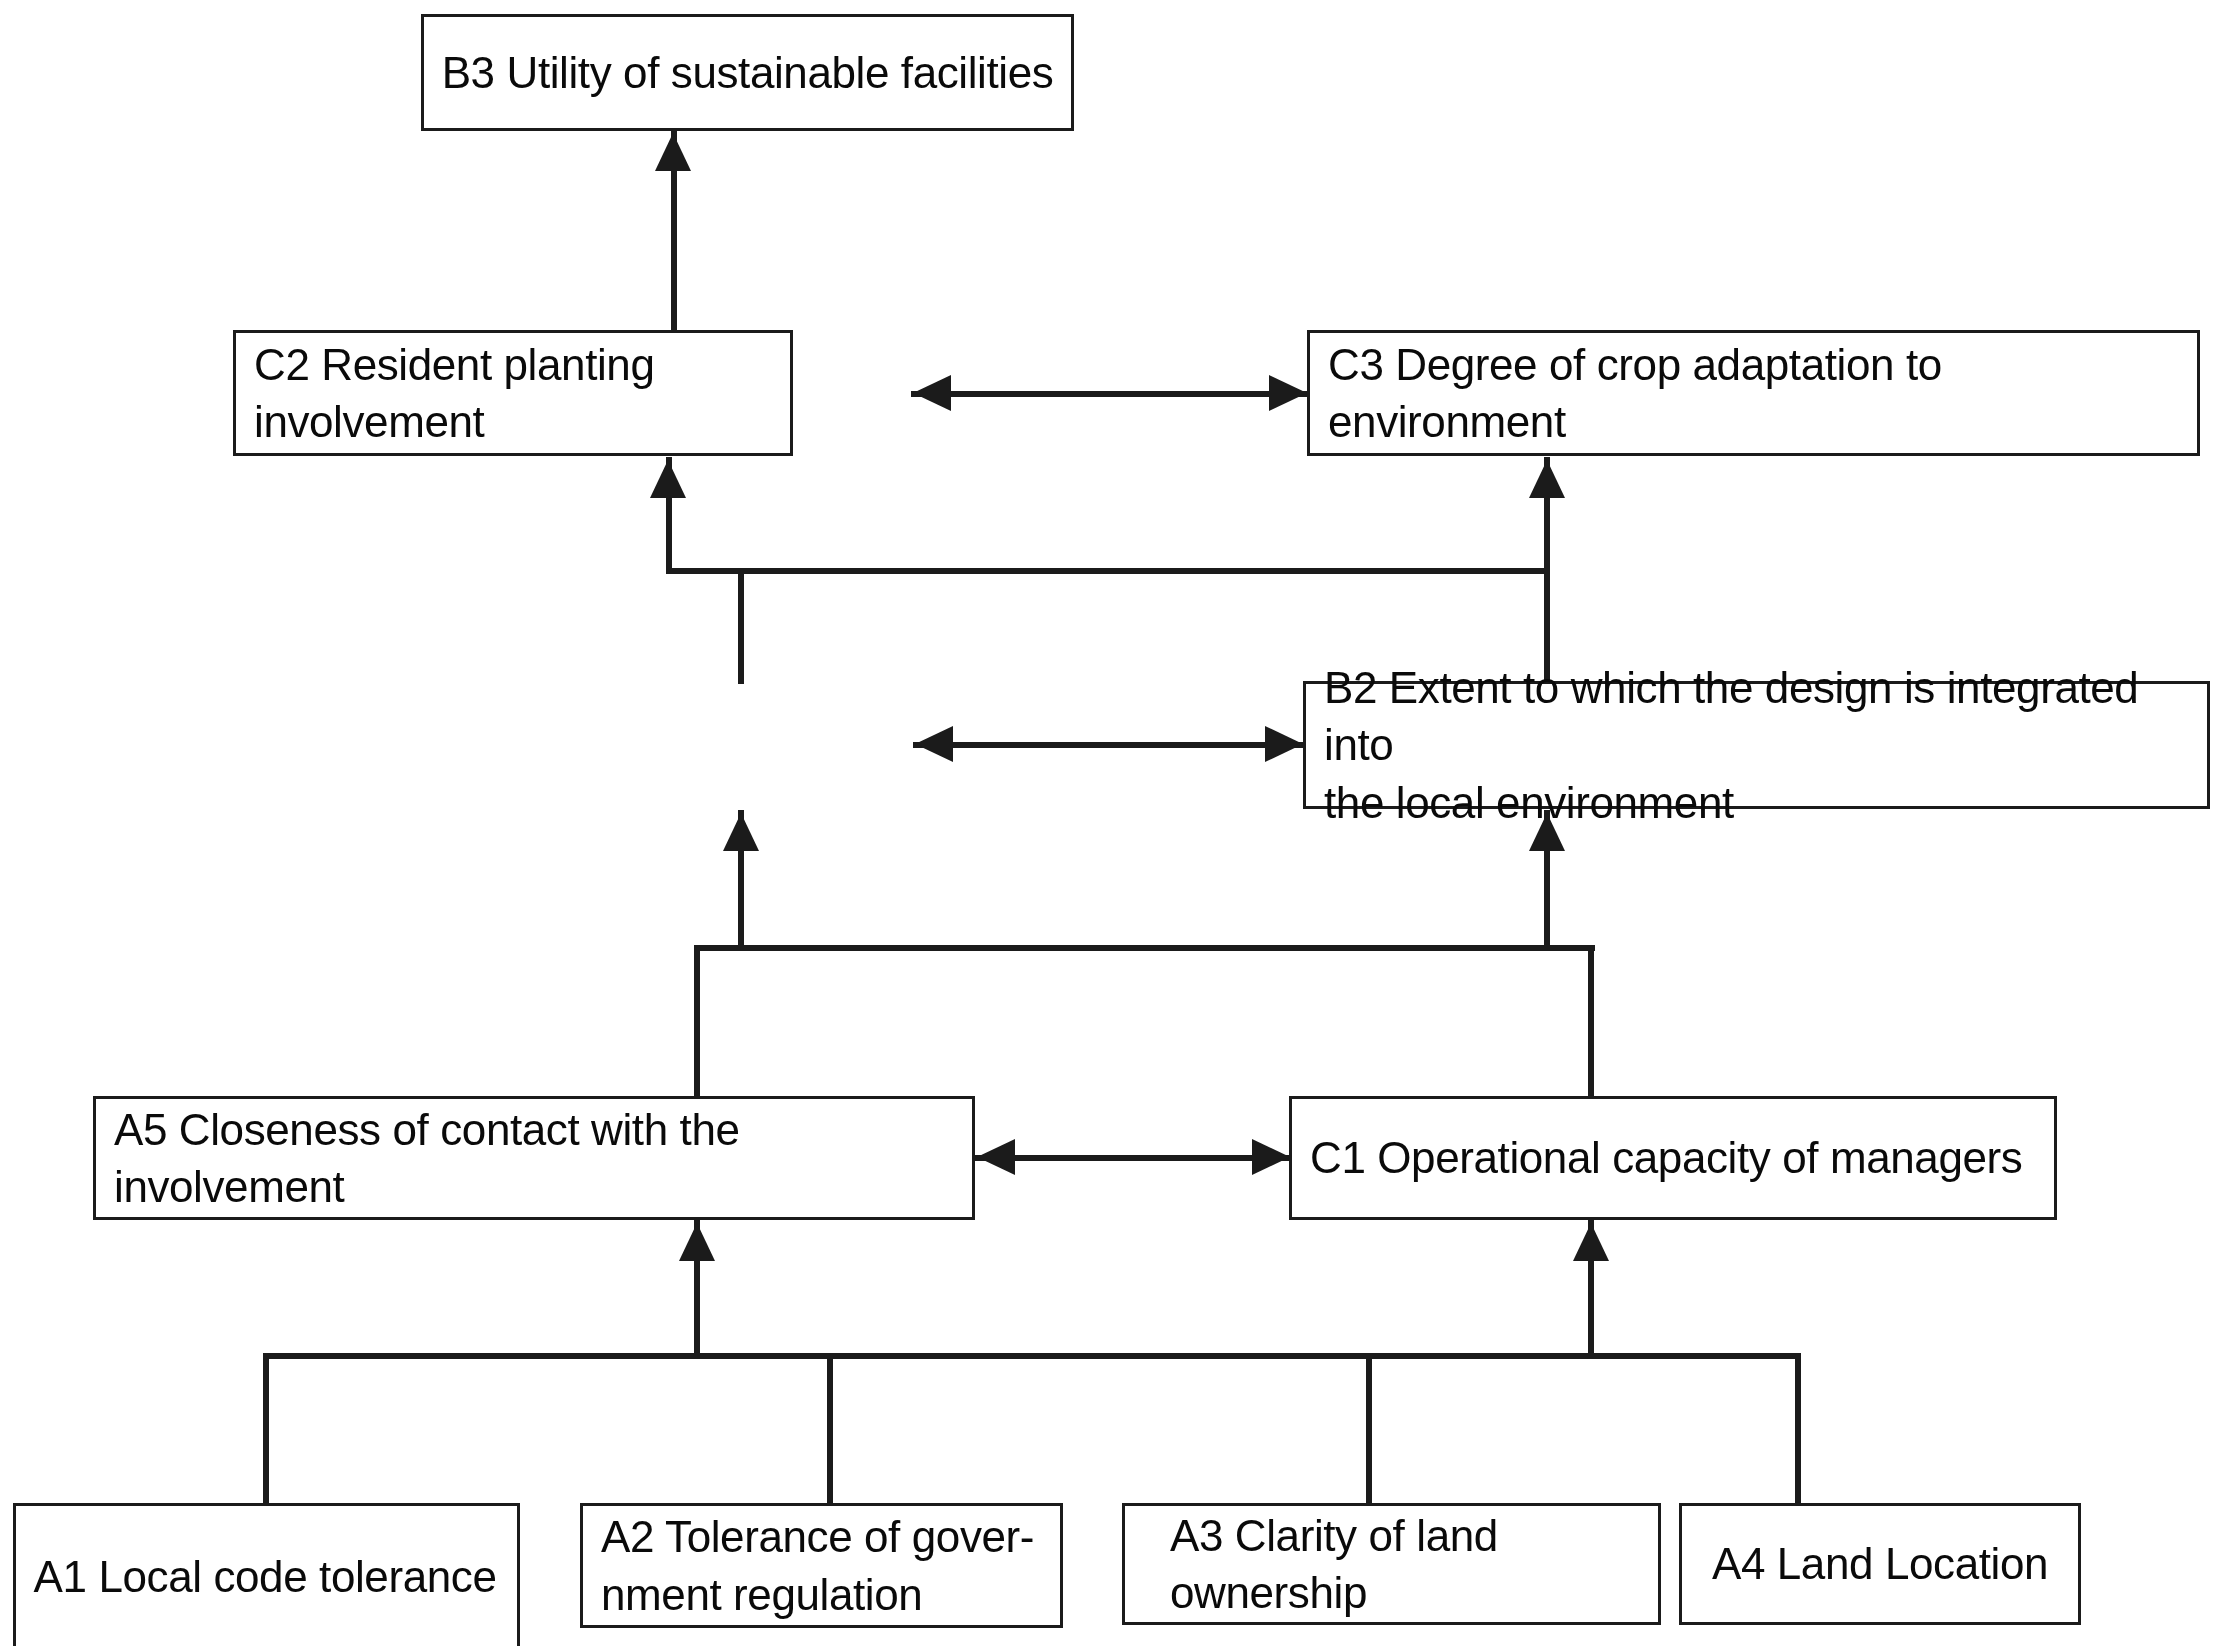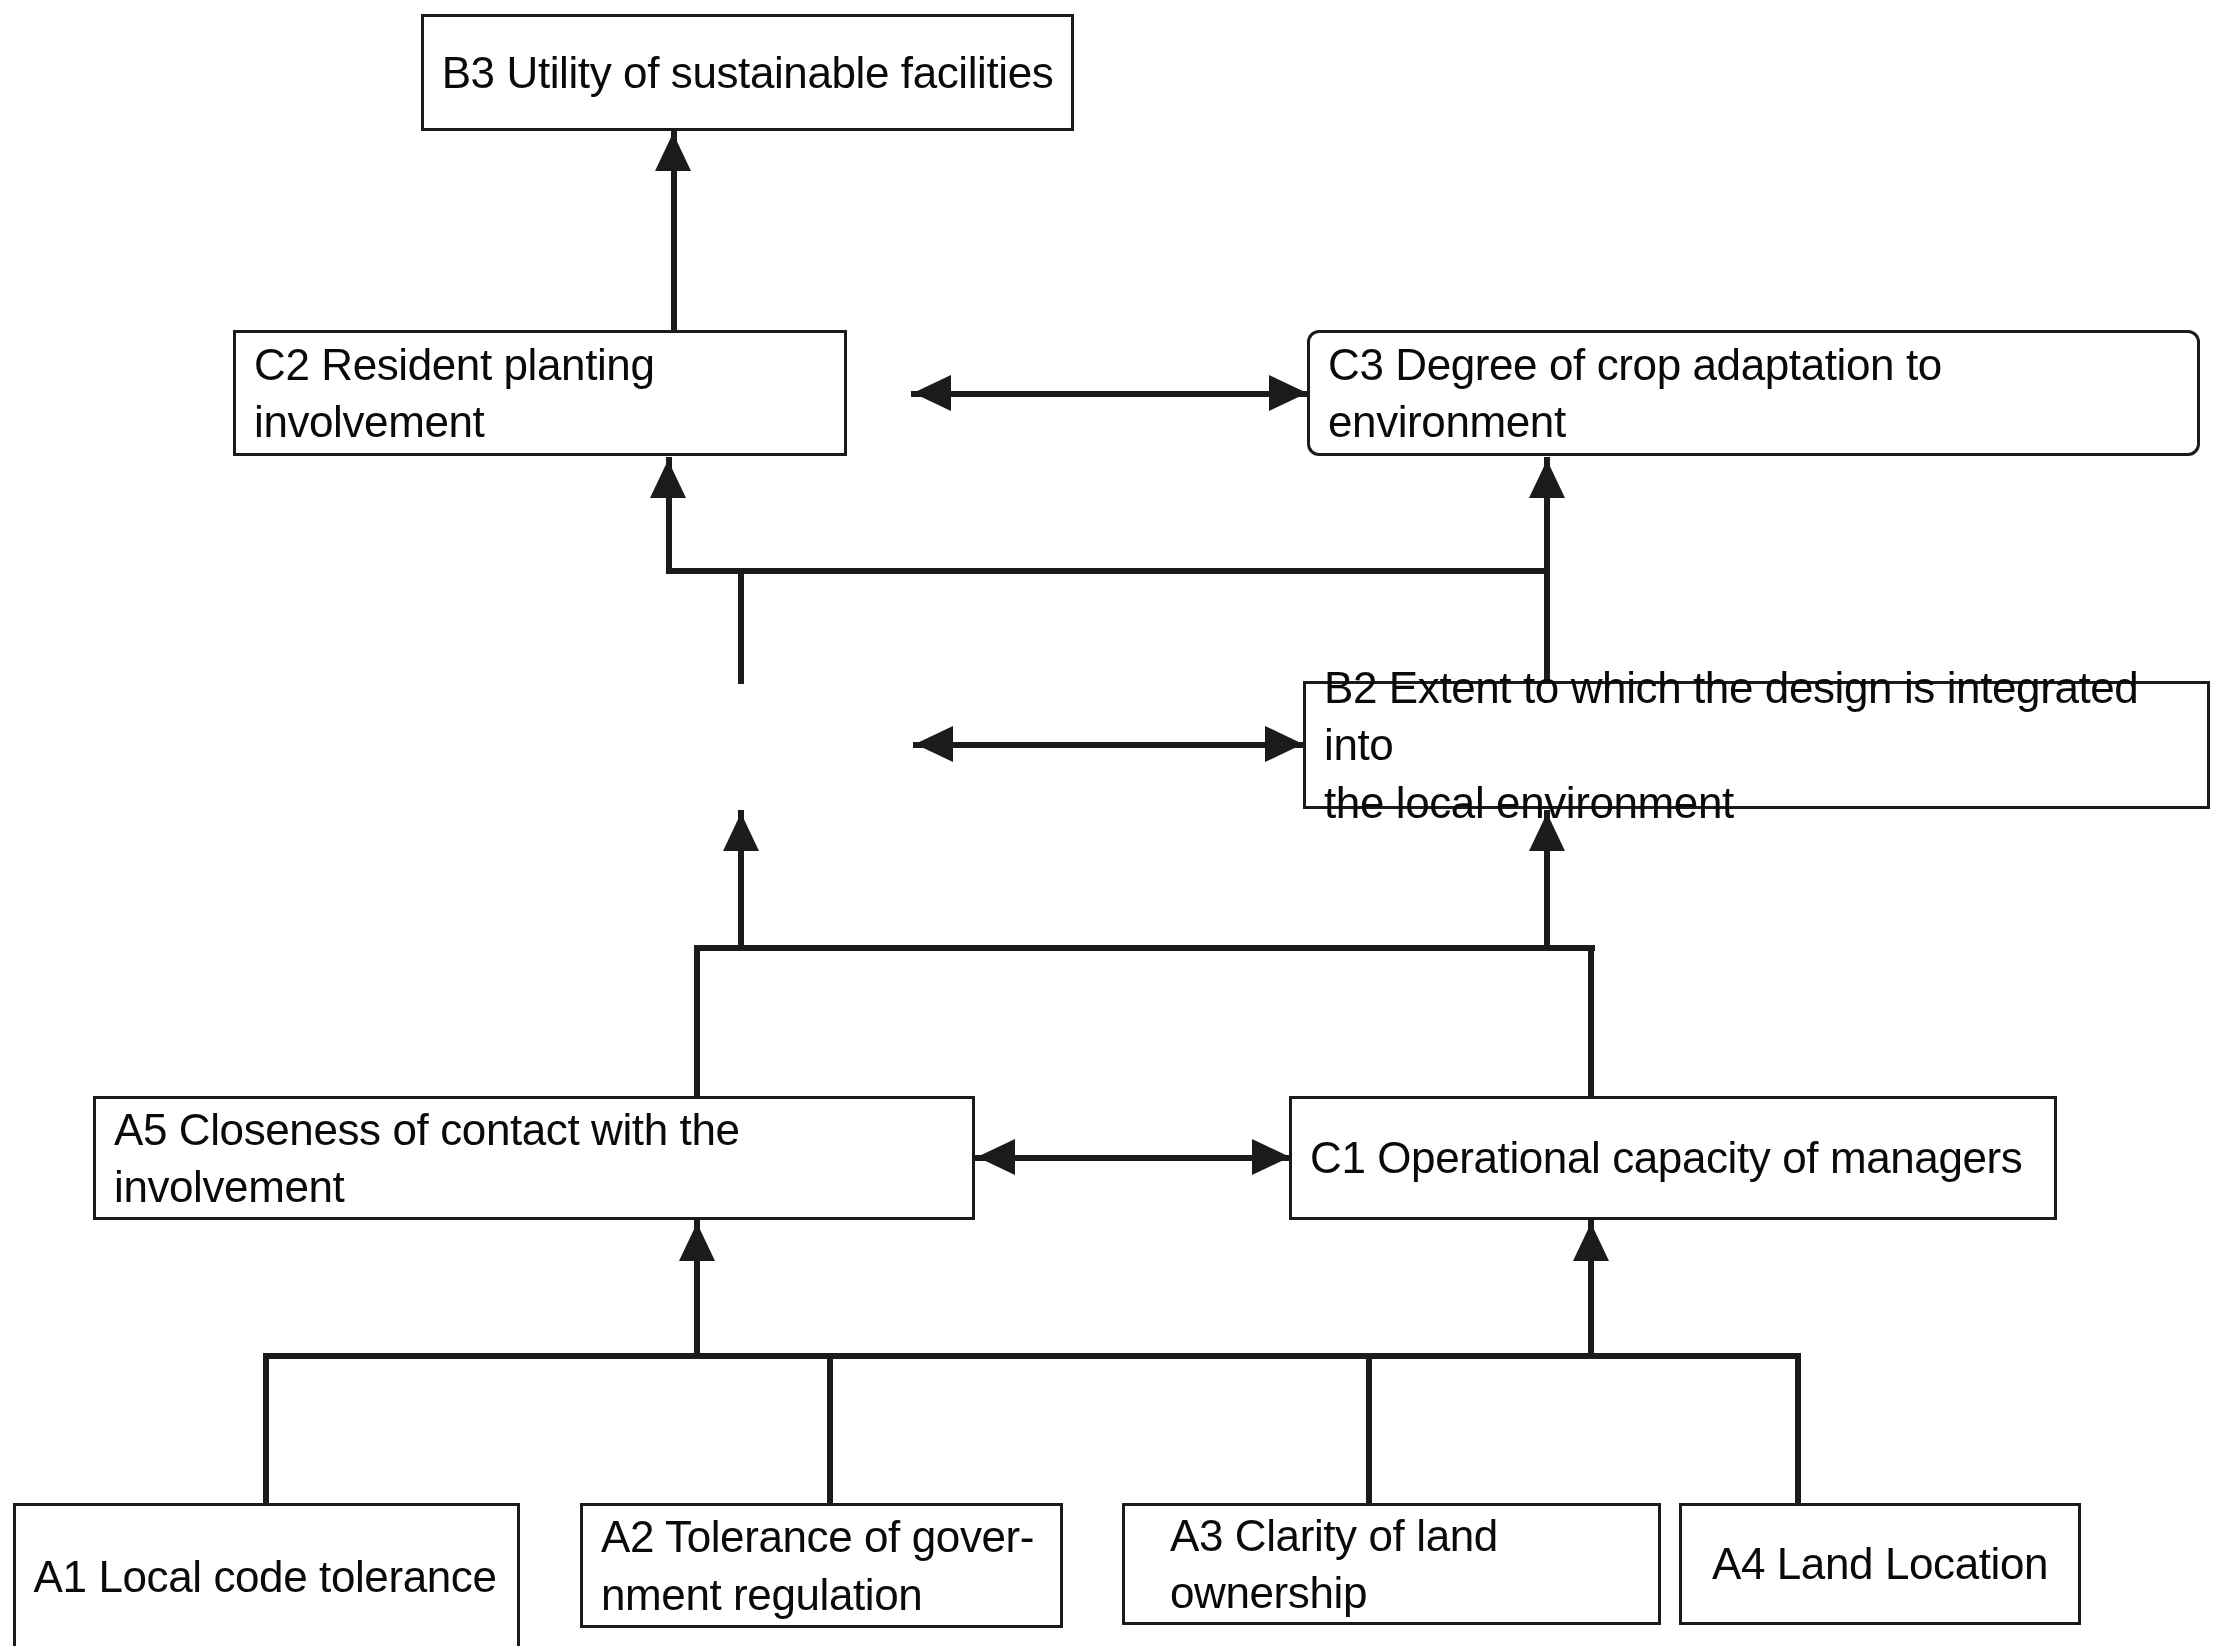--- a/index.html
+++ b/index.html
@@ -79,25 +79,25 @@
 </style>
 </head>
 <body>
 
 <div id="stage">
 
   <div class="node center" style="left:421px; top:14px; width:653px; height:117px;">
     <span class="label">B3 Utility of sustainable facilities</span>
   </div>
 
-  <div class="node" style="left:233px; top:330px; width:614px; height:126px;">
+  <div class="node" style="left:233px; top:330px; width:560px; height:126px;">
     <span class="label">C2 Resident planting involvement</span>
   </div>
 
-  <div class="node" style="left:1307px; top:330px; width:893px; height:126px;border-radius:12px;">
+  <div class="node" style="left:1307px; top:330px; width:893px; height:126px;">
     <span class="label">C3 Degree of crop adaptation to environment</span>
   </div>
 
 
   <div class="node" style="left:1303px; top:681px; width:907px; height:128px;">
     <span class="label">B2 Extent to which the design is integrated into
 the local environment</span>
   </div>
 
   <div class="node" style="left:93px; top:1096px; width:882px; height:124px;">

